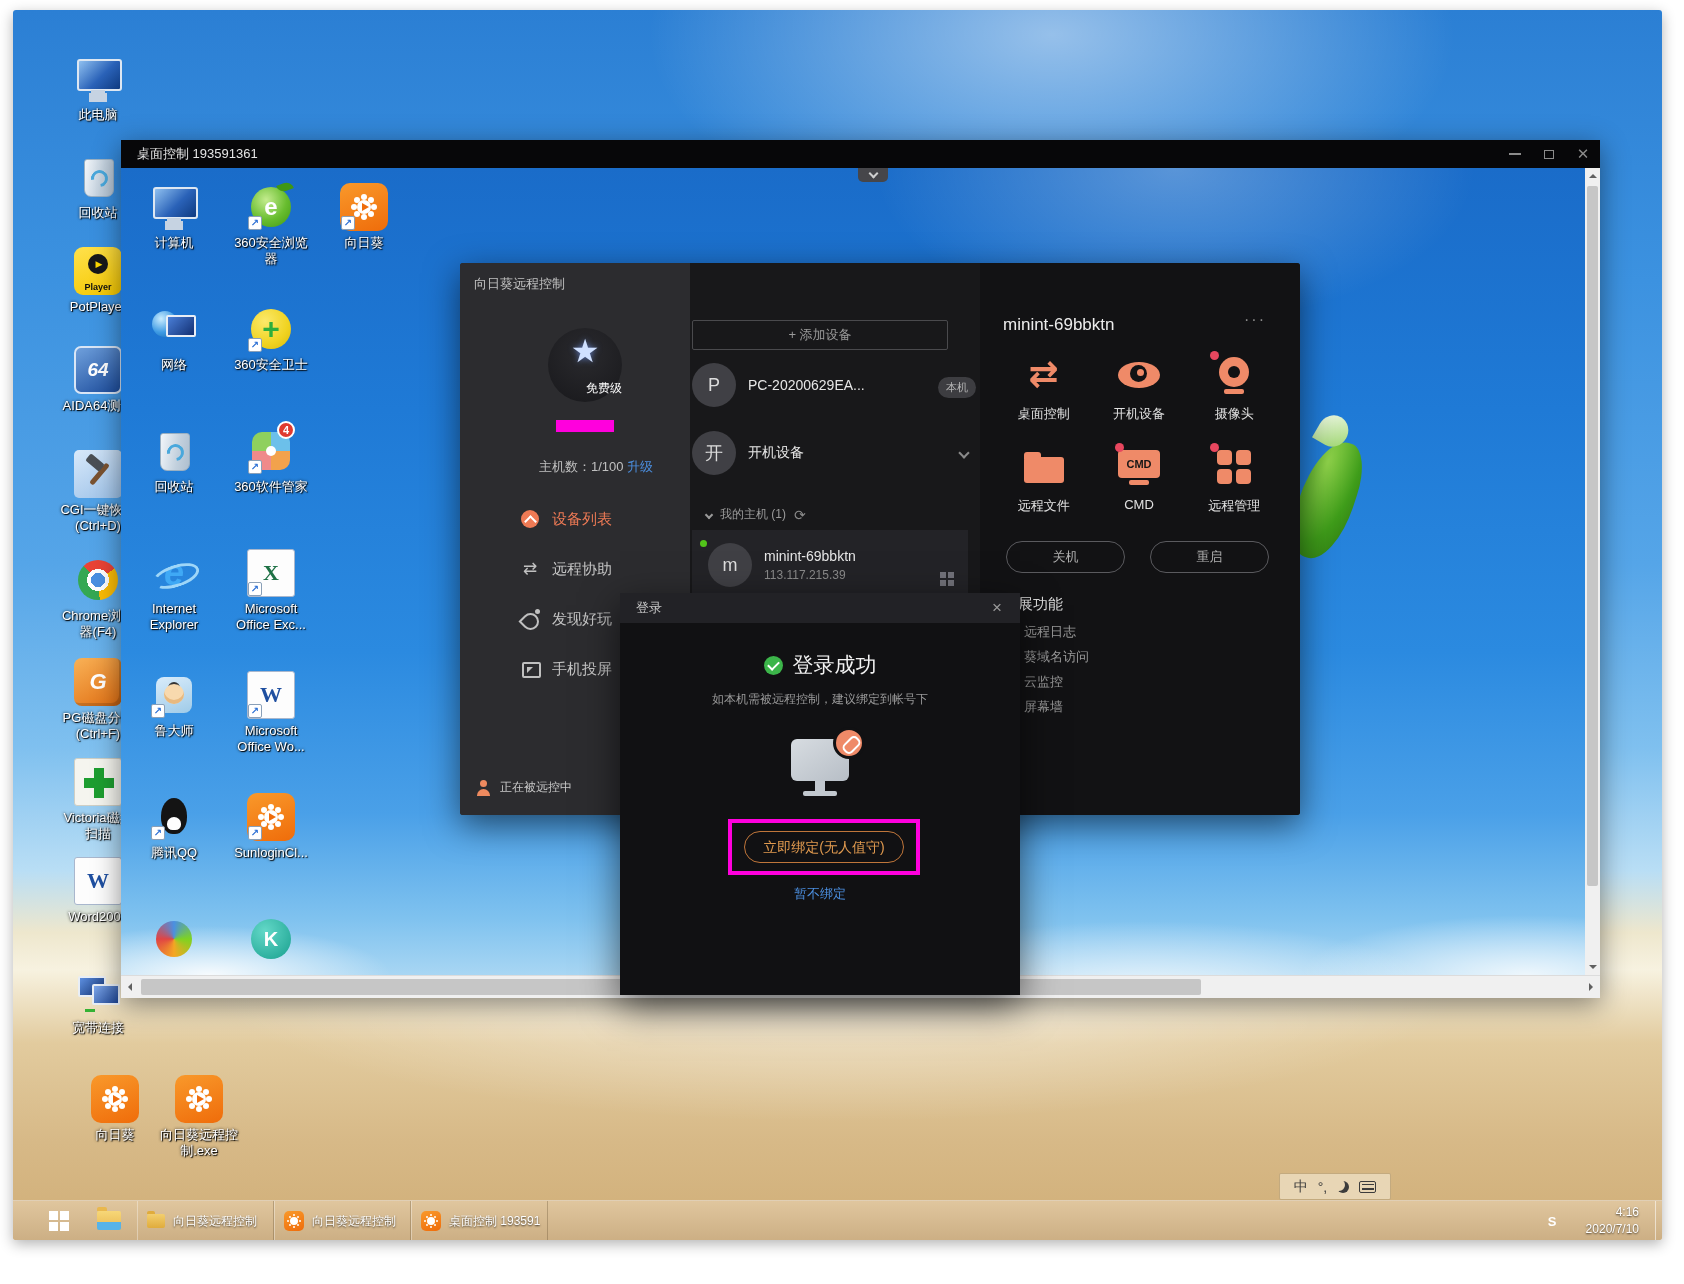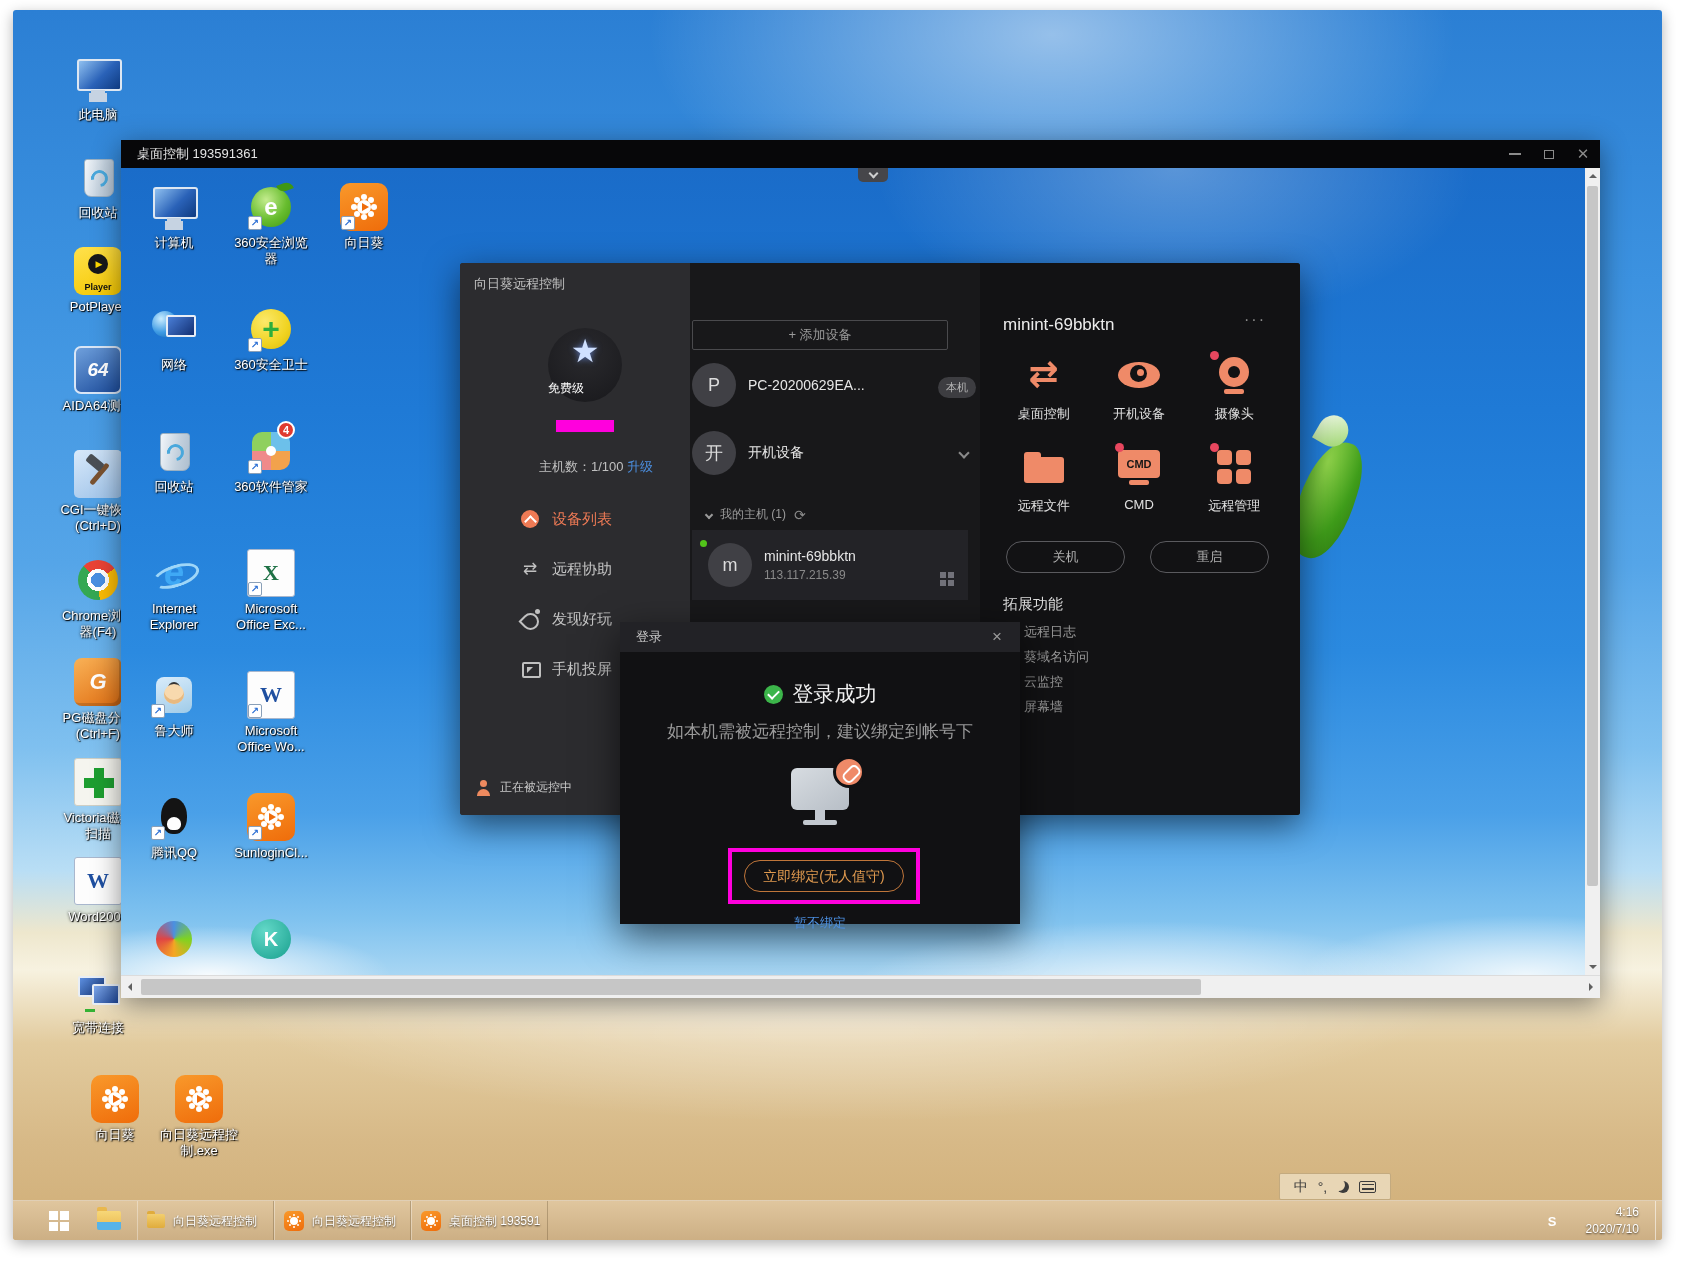--- a/index.html
+++ b/index.html
@@ -110,21 +110,21 @@
   .slwin{position:absolute;left:447px;top:253px;width:840px;height:552px;background:#2c2c2f;border-radius:3px;box-shadow:0 10px 34px rgba(0,0,0,.55);z-index:20;}
   .sl-title{position:absolute;left:14px;top:12px;font-size:13px;color:#c0c0c0;}
   .sl-ctl{position:absolute;top:12px;width:26px;height:20px;display:flex;align-items:center;justify-content:center;}
   .hamb{width:16px;height:12px;border-top:2px solid #b4b4b4;border-bottom:2px solid #b4b4b4;position:relative;}
   .hamb::after{content:"";position:absolute;left:0;top:3px;width:16px;height:2px;background:#b4b4b4;}
   .minb{width:14px;height:2px;background:#b4b4b4;}
   .slx{color:#b4b4b4;font-size:18px;line-height:18px;}
   .sl-side{position:absolute;left:0;top:0;bottom:0;width:230px;background:#2c2c2f;border-radius:3px 0 0 3px;}
   .star-av{position:absolute;left:88px;top:65px;width:74px;height:74px;border-radius:50%;background:radial-gradient(circle at 50% 35%,#2a2a2e,#18181b);}
   .star-av::before{content:"★";position:absolute;left:0;right:0;top:4px;text-align:center;font-size:32px;color:#cfe0ff;text-shadow:0 0 6px rgba(120,160,255,.7);}
-  .tier{position:absolute;left:88px;top:117px;width:74px;text-align:left;font-size:12px;color:#fff;}
+  .tier{position:absolute;left:88px;top:117px;width:74px;text-align:right;font-size:12px;color:#fff;}
   .censor{position:absolute;left:96px;top:157px;width:58px;height:12px;background:#ff00dd;}
   .hostsrow{position:absolute;left:0;top:195px;width:272px;text-align:center;font-size:13px;color:#c0c0c0;}
   .uplink{color:#4b8ede;}
   .sl-menu{position:absolute;left:0;top:231px;width:230px;}
   .mi-row{height:50px;display:flex;align-items:center;padding-left:60px;gap:12px;cursor:pointer;}
   .ml{font-size:15px;color:#c4c4c4;}
   .ml.active{color:#ee7a55;}
   .mi{position:relative;width:20px;height:20px;display:inline-block;}
   .mi-assist::before{content:"⇄";position:absolute;inset:0;color:#c0c0c0;font-size:17px;line-height:20px;text-align:center;}
   .mi-devices::before{content:"";position:absolute;left:1px;top:1px;width:18px;height:18px;border-radius:50%;background:#ee7a55;}
@@ -178,28 +178,28 @@
   .ai-cmd::after{content:"";position:absolute;left:11px;bottom:-7px;width:20px;height:5px;background:#ef8a68;border-radius:2px;}
   .ai-grid{width:34px;height:34px;}
   .ai-grid::before{content:"";position:absolute;left:0;top:0;width:15px;height:15px;background:#ef8a68;border-radius:4px;box-shadow:19px 0 0 #ef8a68,0 19px 0 #ef8a68,19px 19px 0 #ef8a68;}
   .ndot{position:absolute;width:9px;height:9px;background:#e8475f;border-radius:50%;top:-2px;left:50%;margin-left:-24px;}
   .pillbtn{position:absolute;top:278px;width:119px;height:32px;border:1px solid #5a5a5e;border-radius:16px;color:#b0b0b0;font-size:13px;text-align:center;line-height:30px;cursor:pointer;}
   .ext-title{position:absolute;left:23px;top:332px;font-size:15px;color:#dcdcdc;}
   .extlist{position:absolute;left:23px;top:356px;}
   .extrow{height:25px;display:flex;align-items:center;gap:8px;color:#9a9a9a;font-size:13px;cursor:pointer;}
   .exticon{width:13px;height:13px;background:#ef8a68;border-radius:3px;opacity:.85;}
   
-  .dlg{position:absolute;left:607px;top:612px;width:400px;height:302px;background:#111113;z-index:30;box-shadow:0 12px 36px rgba(0,0,0,.6);padding-left:25px;}
+  .dlg{position:absolute;left:607px;top:583px;width:400px;height:402px;background:#111113;z-index:30;box-shadow:0 12px 36px rgba(0,0,0,.6);padding-left:25px;}
   .dlg-bar{position:absolute;left:0;top:0;right:0;height:30px;background:#222226;color:#c8c8c8;font-size:13px;line-height:30px;padding-left:16px;}
   .dlg-x{position:absolute;right:10px;top:0;width:26px;height:30px;text-align:center;color:#9a9a9a;font-size:17px;line-height:30px;cursor:pointer;}
   .succ{position:absolute;left:0;right:0;top:58px;display:flex;align-items:center;justify-content:center;gap:10px;}
   .ok{position:relative;width:19px;height:19px;border-radius:50%;background:#3cb54a;}
   .ok::after{content:"";position:absolute;left:4px;top:5px;width:9px;height:5px;border-left:2px solid #fff;border-bottom:2px solid #fff;transform:rotate(-45deg);}
   .succ span{font-size:21px;color:#f2f2f2;}
-  .sub{position:absolute;left:0;right:0;top:98px;text-align:center;font-size:17px;color:#9a9a9a;}
+  .sub{position:absolute;left:0;right:0;top:98px;text-align:center;font-size:12px;color:#9a9a9a;}
   .monwrap{position:absolute;left:50%;top:146px;transform:translateX(-50%);width:58px;}
   .mon{position:relative;width:58px;height:42px;background:linear-gradient(145deg,#d7dce1,#b7bec6);border-radius:6px;}
   .mon::before{content:"";position:absolute;left:24px;bottom:-10px;width:10px;height:10px;background:#c2c8cf;}
   .mon::after{content:"";position:absolute;left:12px;bottom:-15px;width:34px;height:5px;background:#c2c8cf;border-radius:2px;}
   .linkbadge{position:absolute;right:-16px;top:-12px;width:32px;height:32px;border-radius:50%;background:#ef8a68;border:3px solid #111113;}
   .linkbadge::before{content:"";position:absolute;left:6px;top:9px;width:15px;height:8px;border:2px solid #fff;border-radius:5px;transform:rotate(-45deg);}
   .hl{position:absolute;left:108px;top:226px;width:192px;height:56px;border:4px solid #ff00dd;z-index:5;}
   .bindbtn{position:absolute;left:124px;top:238px;width:160px;height:32px;border:1px solid #c0763a;border-radius:17px;color:#e09a4f;font-size:14px;line-height:30px;text-align:center;cursor:pointer;}
   .skip{position:absolute;left:0;right:0;top:292px;text-align:center;color:#4b8ede;font-size:13px;cursor:pointer;}
   

